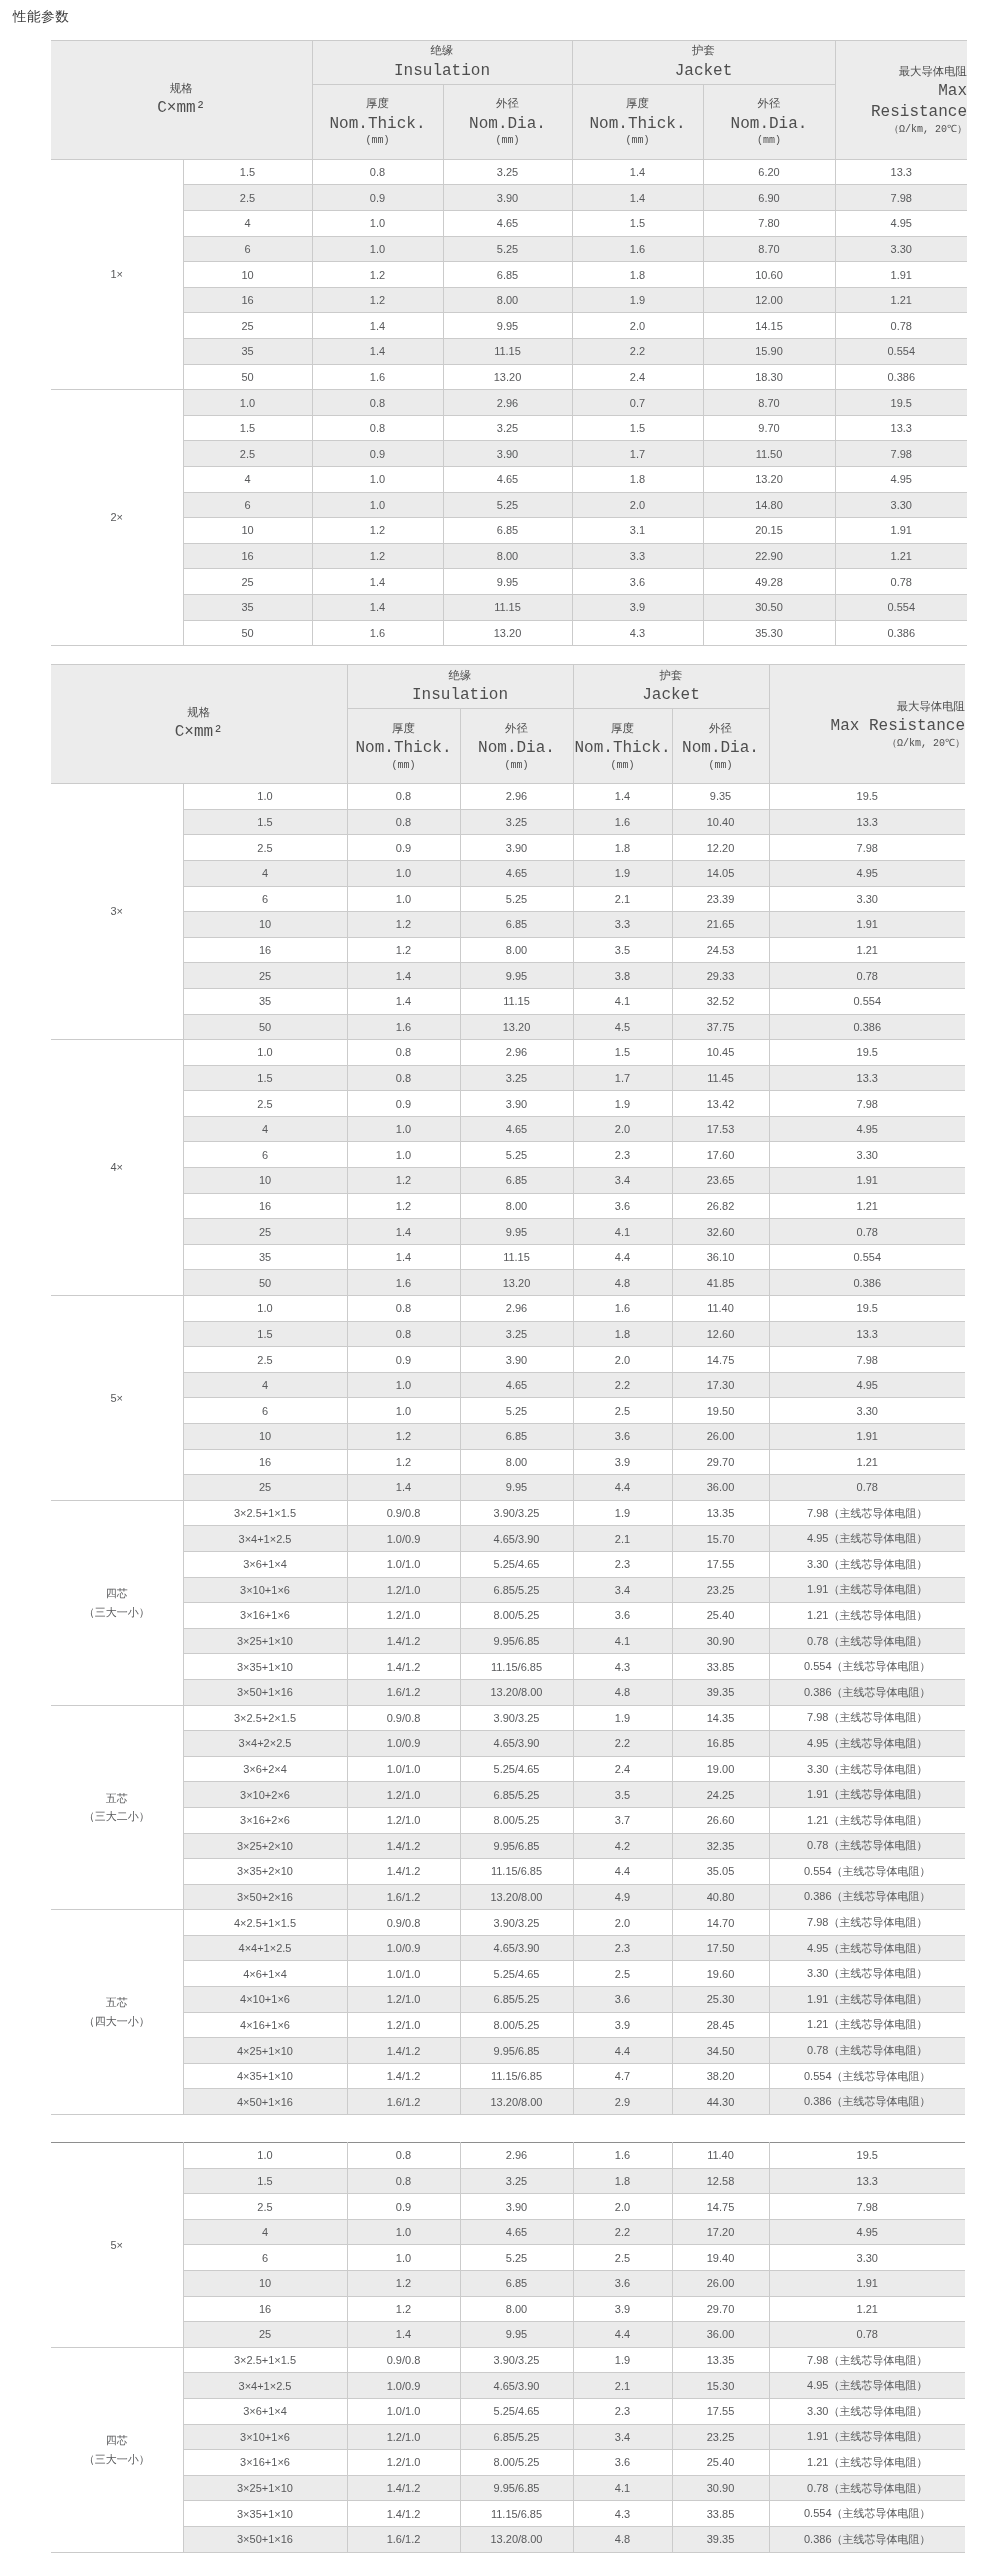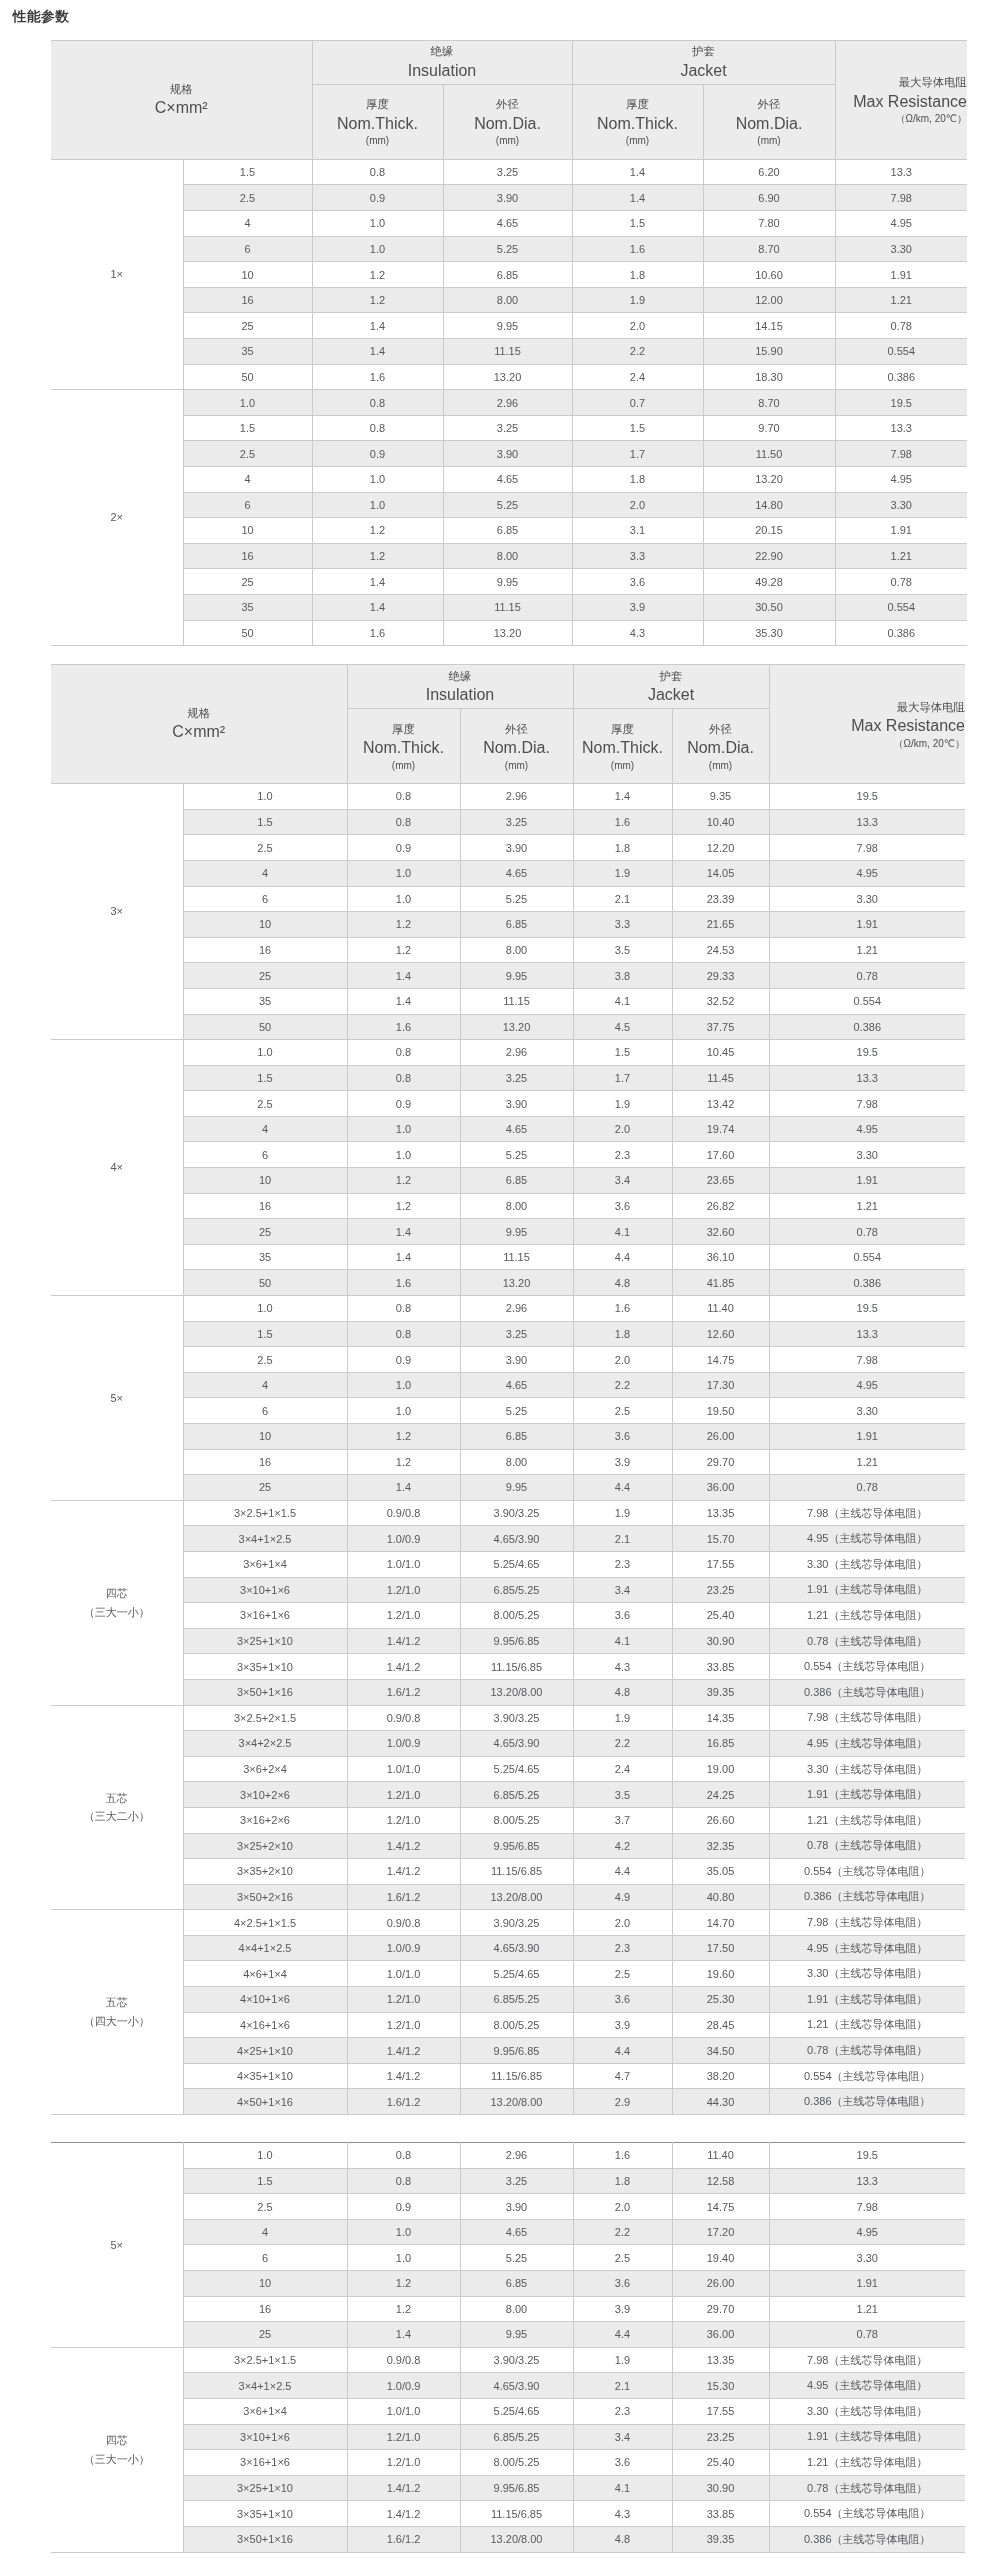--- a/index.html
+++ b/index.html
@@ -12,39 +12,39 @@
     --title-text:#3d3d3d;
   }
   html,body{margin:0;padding:0;background:#ffffff;}
   body{
     width:1006px;min-height:2576px;
     font-family:"Liberation Sans","DejaVu Sans",sans-serif;
     color:var(--text);
   }
   .page-title{
     margin:0;padding:8.2px 0 0 12.7px;
-    font-size:13.7px;font-weight:700;color:var(--title-text);
+    font-size:13.7px;font-weight:400;color:var(--title-text);
     letter-spacing:0.5px;
   }
   table.spec-table{
     border-collapse:collapse;table-layout:fixed;
     margin-left:51px;
     border-top:1.8px solid var(--border-dark);
     border-bottom:1.8px solid var(--border-dark);
   }
   table.spec-table.t1{margin-top:13.7px;}
   table.spec-table.t2{margin-top:18px;}
   table.spec-table.t3{margin-top:27px;}
 
   
   table.spec-table thead th{
     background:var(--header-bg);
     border:0.9px solid var(--border-light);
     font-weight:400;text-align:center;vertical-align:middle;
-    padding:0;color:var(--header-text);
+    padding:0;color:var(--header-text);font-family:Liberation Mono, monospace;
   }
   table.spec-table thead tr.row-group th{height:43px;}
   table.spec-table thead tr.row-sub th{height:74px;margin-top:40px;}
   table.spec-table thead th.no-left{border-left:none;}
   table.spec-table thead th.no-right{border-right:none;text-align:right;}
   .cn{font-size:11.4px;line-height:1.5;}
   .en{font-size:16px;line-height:1.3;}
   .unit{font-size:10px;line-height:1.3;}
 
   
@@ -448,21 +448,21 @@
           <td>3.90</td>
           <td>1.9</td>
           <td>13.42</td>
           <td>7.98</td>
         </tr>
         <tr class="striped">
           <td>4</td>
           <td>1.0</td>
           <td>4.65</td>
           <td>2.0</td>
-          <td>19.74</td>
+          <td>17.53</td>
           <td>4.95</td>
         </tr>
         <tr class="">
           <td>6</td>
           <td>1.0</td>
           <td>5.25</td>
           <td>2.3</td>
           <td>17.60</td>
           <td>3.30</td>
         </tr>

